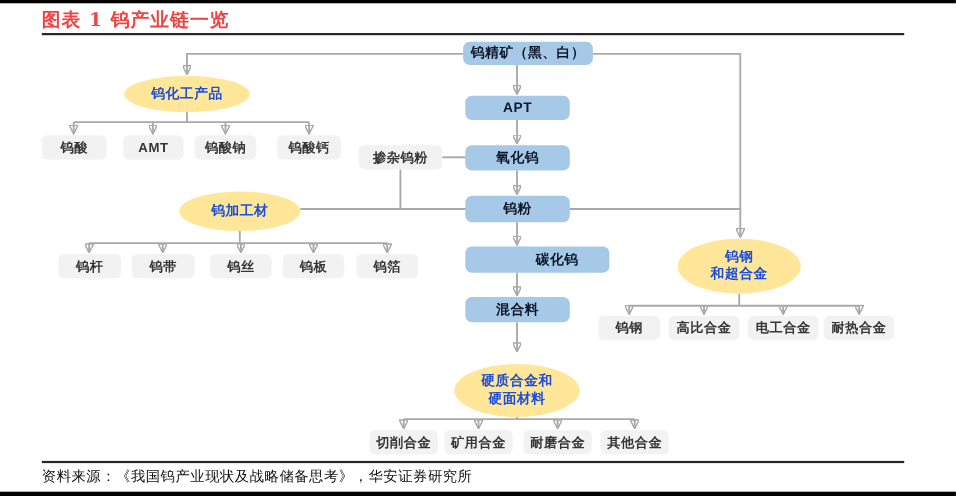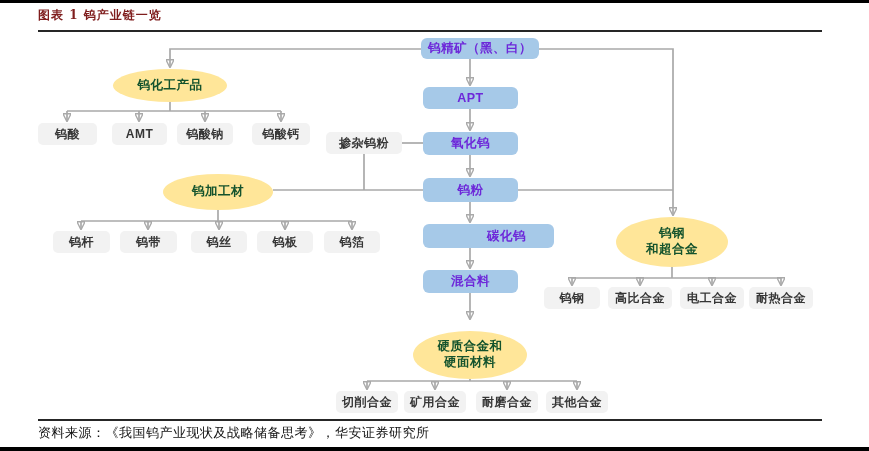--- a/index.html
+++ b/index.html
@@ -1,30 +1,30 @@
 <!DOCTYPE html>
 <html><head>
 <meta charset="utf-8">
 <style>
   html,body{margin:0;padding:0;background:#fff;}
   #canvas{position:relative;width:869px;height:451px;background:#ffffff;overflow:hidden;
           font-family:"Liberation Sans",sans-serif;}
   .rule{position:absolute;background:#000;}
   .thin-rule{position:absolute;background:#262626;}
   #fig-title{position:absolute;left:38px;top:7px;font-family:"DejaVu Serif",serif;
-             font-weight:bold;font-size:12px;color:#7f1d1d;letter-spacing:1px;}
+             font-weight:bold;font-size:17px;color:#ef4444;letter-spacing:1px;}
   #src-note{position:absolute;left:38px;top:424px;font-family:"DejaVu Serif",serif;
             font-size:13px;color:#111;letter-spacing:0.5px;}
-  .b{position:absolute;background:#A6C9E8;color:#6d28d9;border-radius:6px;
+  .b{position:absolute;background:#A6C9E8;color:#0f172a;border-radius:6px;
      display:flex;align-items:center;justify-content:center;
      font-weight:bold;font-size:12.5px;letter-spacing:0.5px;}
   .g{position:absolute;background:#F2F2F2;color:#363636;border-radius:5px;
      display:flex;align-items:center;justify-content:center;
      font-weight:bold;font-size:12px;letter-spacing:0.5px;}
-  .e{position:absolute;background:#FFE699;color:#14532d;border-radius:50%;
+  .e{position:absolute;background:#FFE699;color:#1d4ed8;border-radius:50%;
      display:flex;flex-direction:column;align-items:center;justify-content:center;
      font-weight:bold;font-size:12.5px;line-height:1.25;letter-spacing:0.5px;text-align:center;}
   svg.wires{position:absolute;left:0;top:0;pointer-events:none;}
   svg.wires path{stroke:#A9A9A9;stroke-width:1.7;fill:none;}
 </style>
 </head>
 <body>
 
 <div id="canvas">
 

